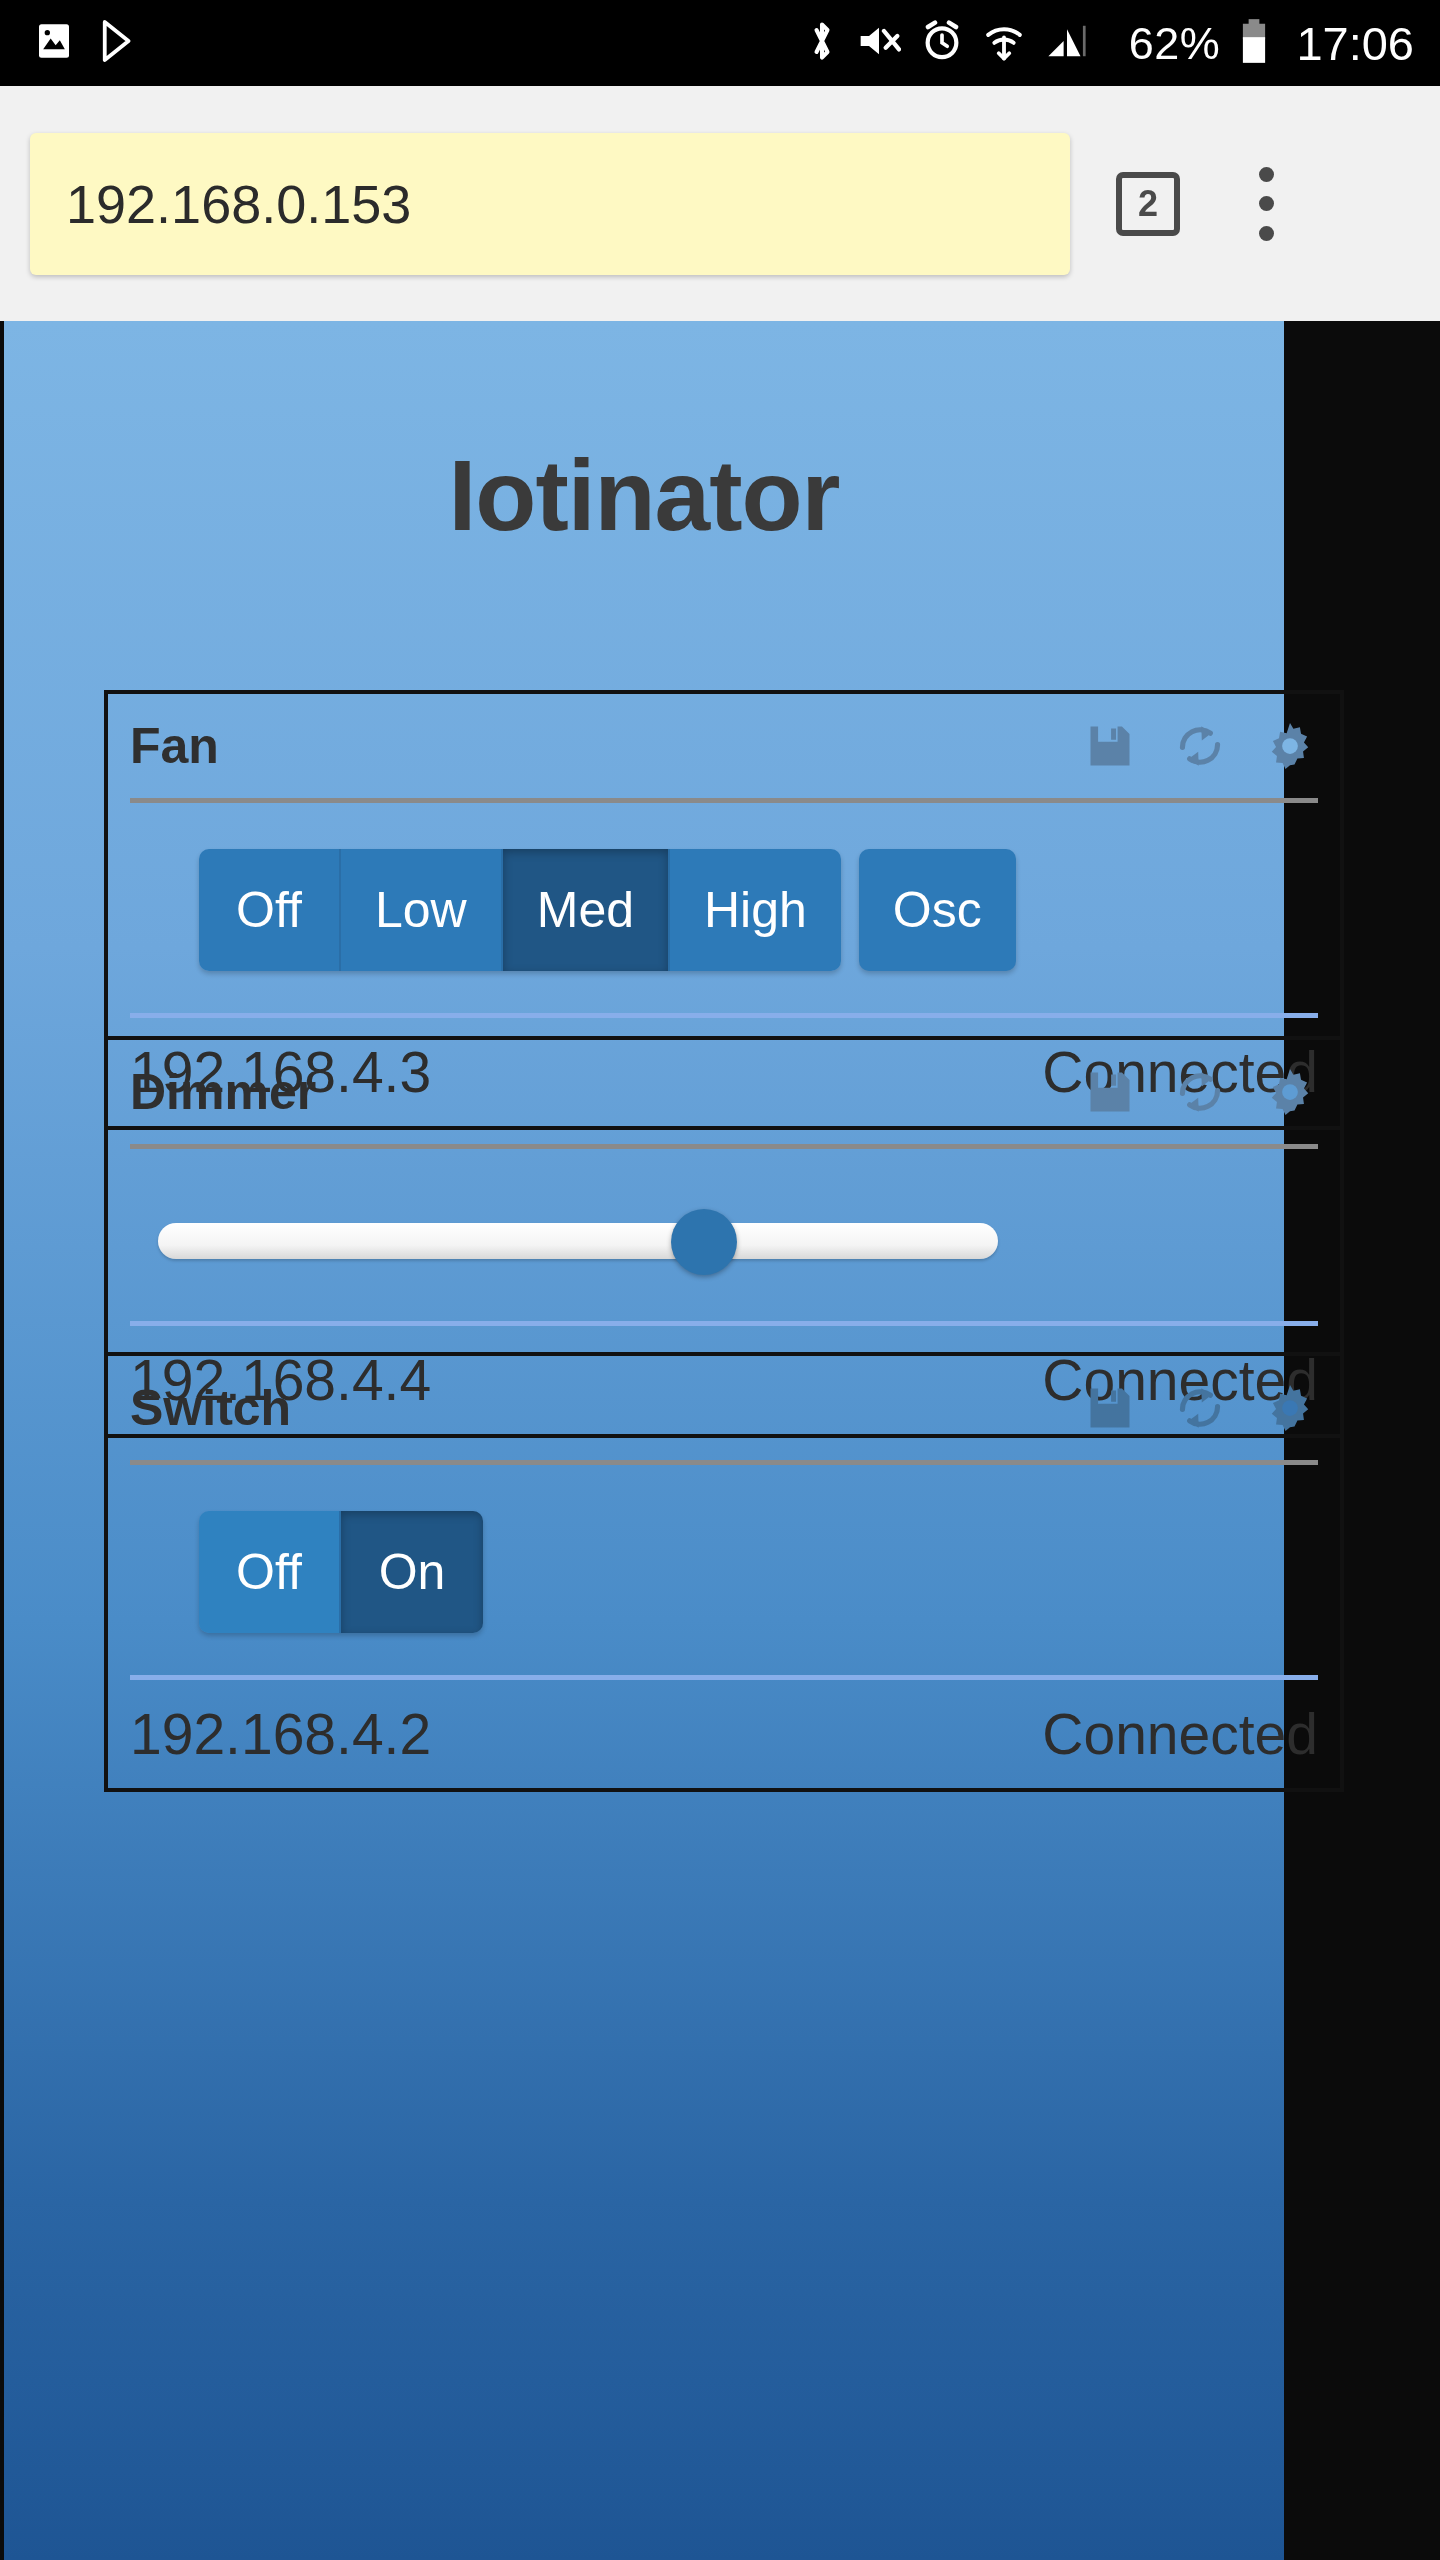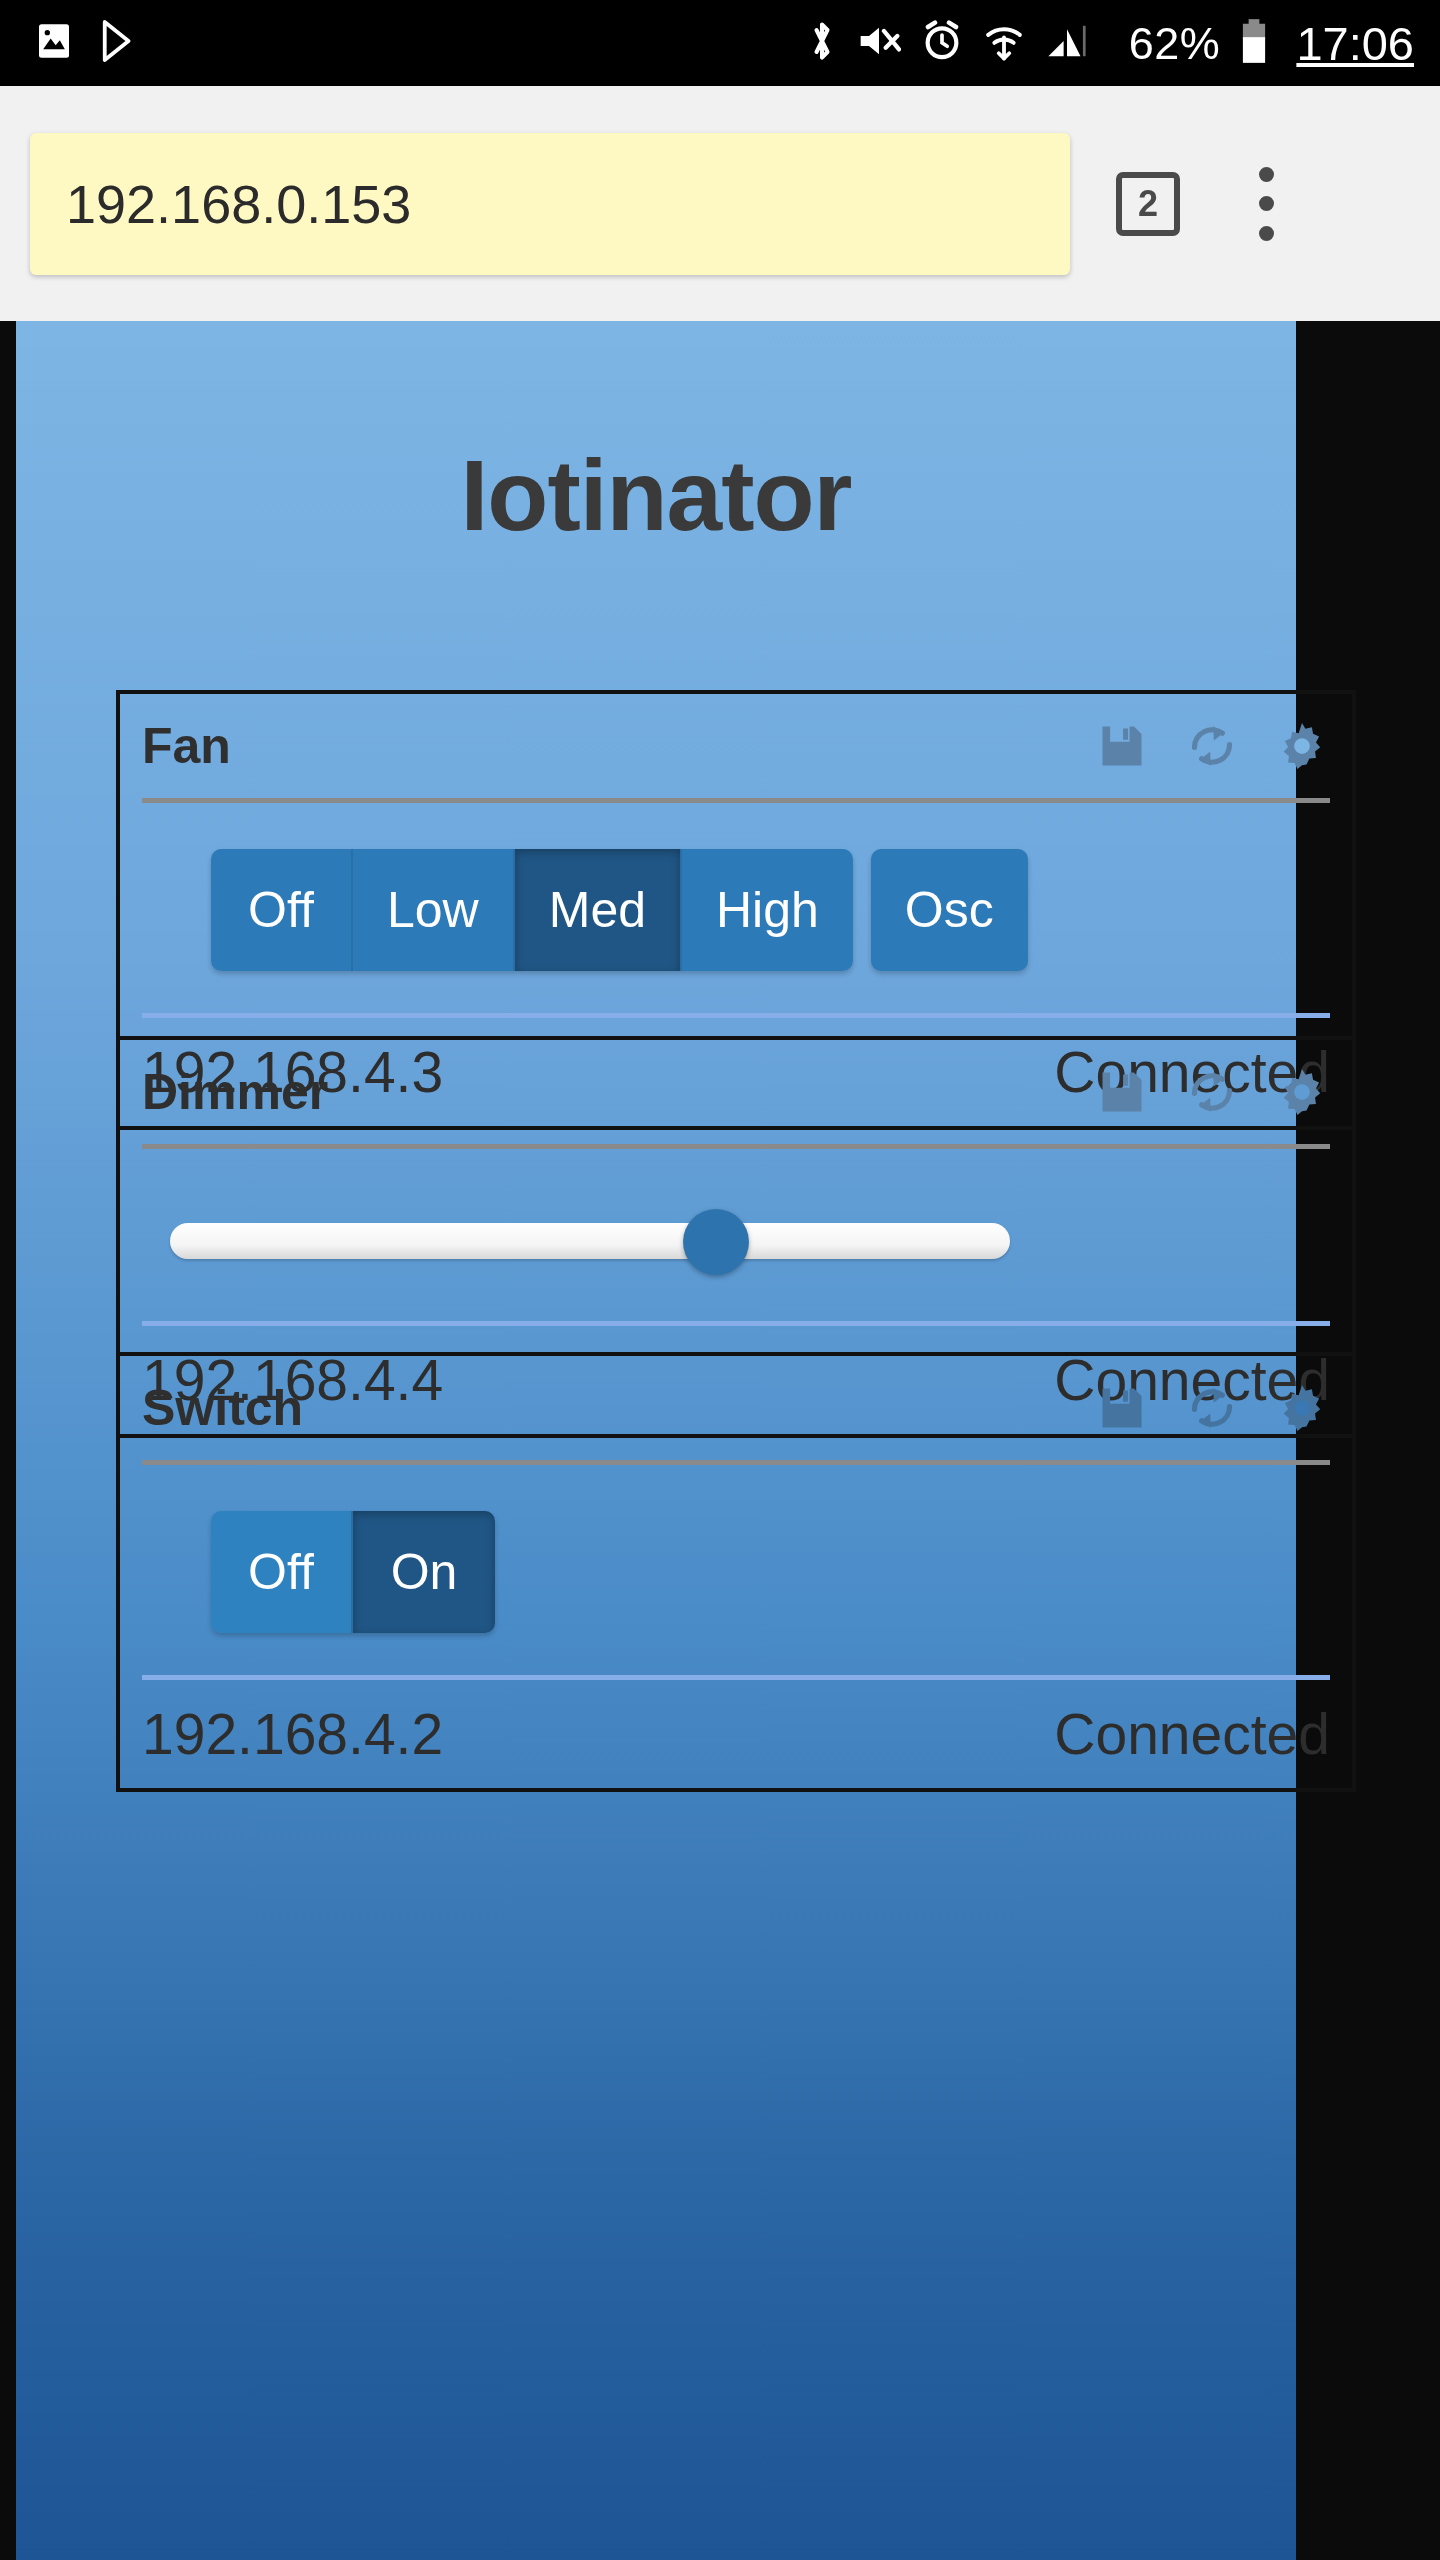--- a/index.html
+++ b/index.html
@@ -49,21 +49,20 @@
     line-height: 1;
     white-space: nowrap;
     margin-left: 20px;
   }
   .sb-clock {
     color: #ffffff;
     font-size: 47px;
     line-height: 1;
     white-space: nowrap;
     margin-left: 8px;
-    text-decoration: underline;
   }
 
   
   .browserbar {
     position: absolute;
     left: 0; top: 86px;
     width: 1440px;
     height: 235px;
     background: #f1f1f1;
     box-sizing: border-box;
@@ -119,21 +118,21 @@
     display: block;
     width: 15px;
     height: 15px;
     border-radius: 50%;
     background: #4a4a4a;
   }
 
   
   .page {
     position: absolute;
-    left: 16px; top: 321px;
+    left: 4px; top: 321px;
     width: 1280px;
     height: 2239px;
     background: linear-gradient(to bottom, #7db5e4 0%, #6ea7dc 28%, #4a8cc8 58%, #2a65a4 84%, #1e5594 100%);
     box-sizing: border-box;
   }
   .page-title {
     text-align: center;
     color: #3a3a3a;
     font-size: 100px;
     font-weight: bold;

